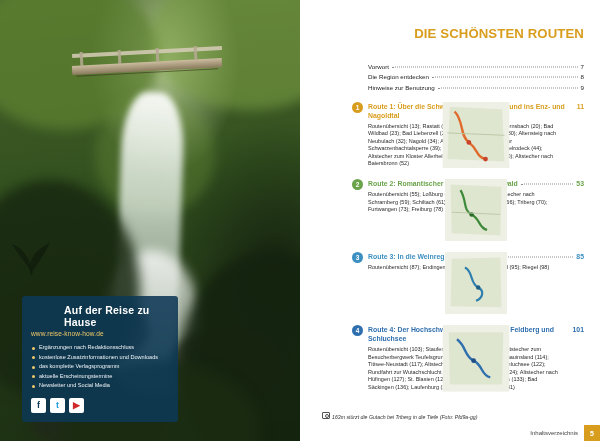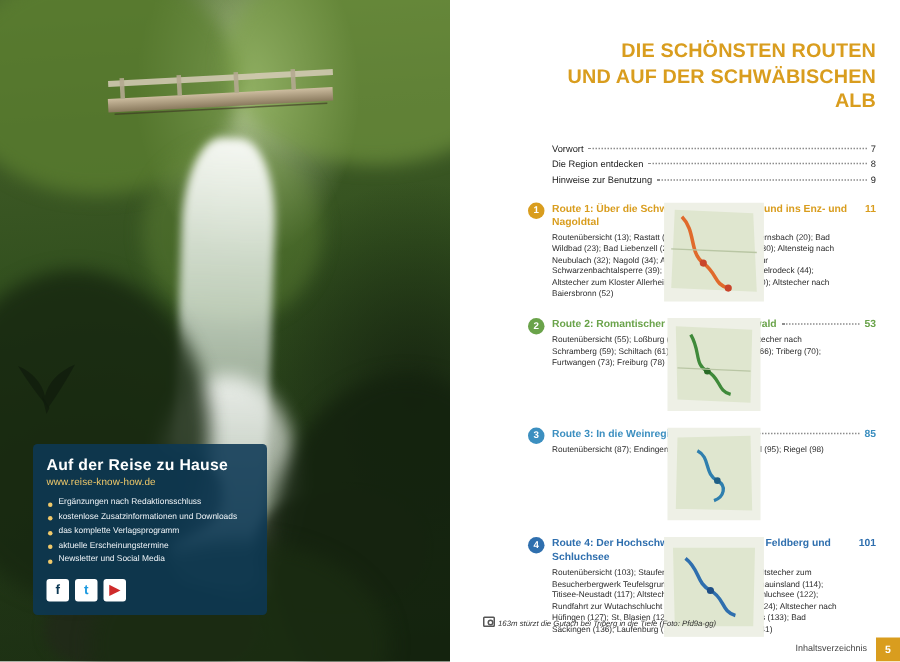--- a/index.html
+++ b/index.html
@@ -70,20 +70,21 @@
     position:absolute;left:22px;top:296px;width:156px;
     background:rgba(12,56,84,.88);
     color:#ffffff;
     border-radius:3px;
     padding:8px 9px 9px 9px;
     box-sizing:border-box;
   }
   .info-title{
     font-size:10.5px;font-weight:bold;color:#ffffff;letter-spacing:.2px;
     margin-bottom:2px;
+    margin-left:33px;
   }
   .info-url{
     font-size:6.6px;color:#f0c96a;margin-bottom:6px;letter-spacing:.1px;
   }
   .info-list{list-style:none;margin:0;padding:0;}
   .info-list li{
     position:relative;font-size:5.6px;line-height:9.5px;padding-left:8px;color:#eef3f7;
   }
   .info-list li:before{
     content:"";position:absolute;left:1px;top:3.5px;width:3px;height:3px;
@@ -229,21 +230,20 @@
         <div class="soc s-t">t</div>
         <div class="soc s-y">▶</div>
       </div>
     </div>
   </div>
 
   <div class="right-page">
 
     <div class="title-block">
       <div class="tl">DIE SCHÖNSTEN ROUTEN</div>
-      <div class="tl">UND AUF DER SCHWÄBISCHEN ALB</div>
     </div>
 
     <div class="front-list">
       <div class="front-row">
         <span class="lbl">Vorwort</span>
         <span class="dots"></span>
         <span class="pg">7</span>
       </div>
       <div class="front-row">
         <span class="lbl">Die Region entdecken</span>

